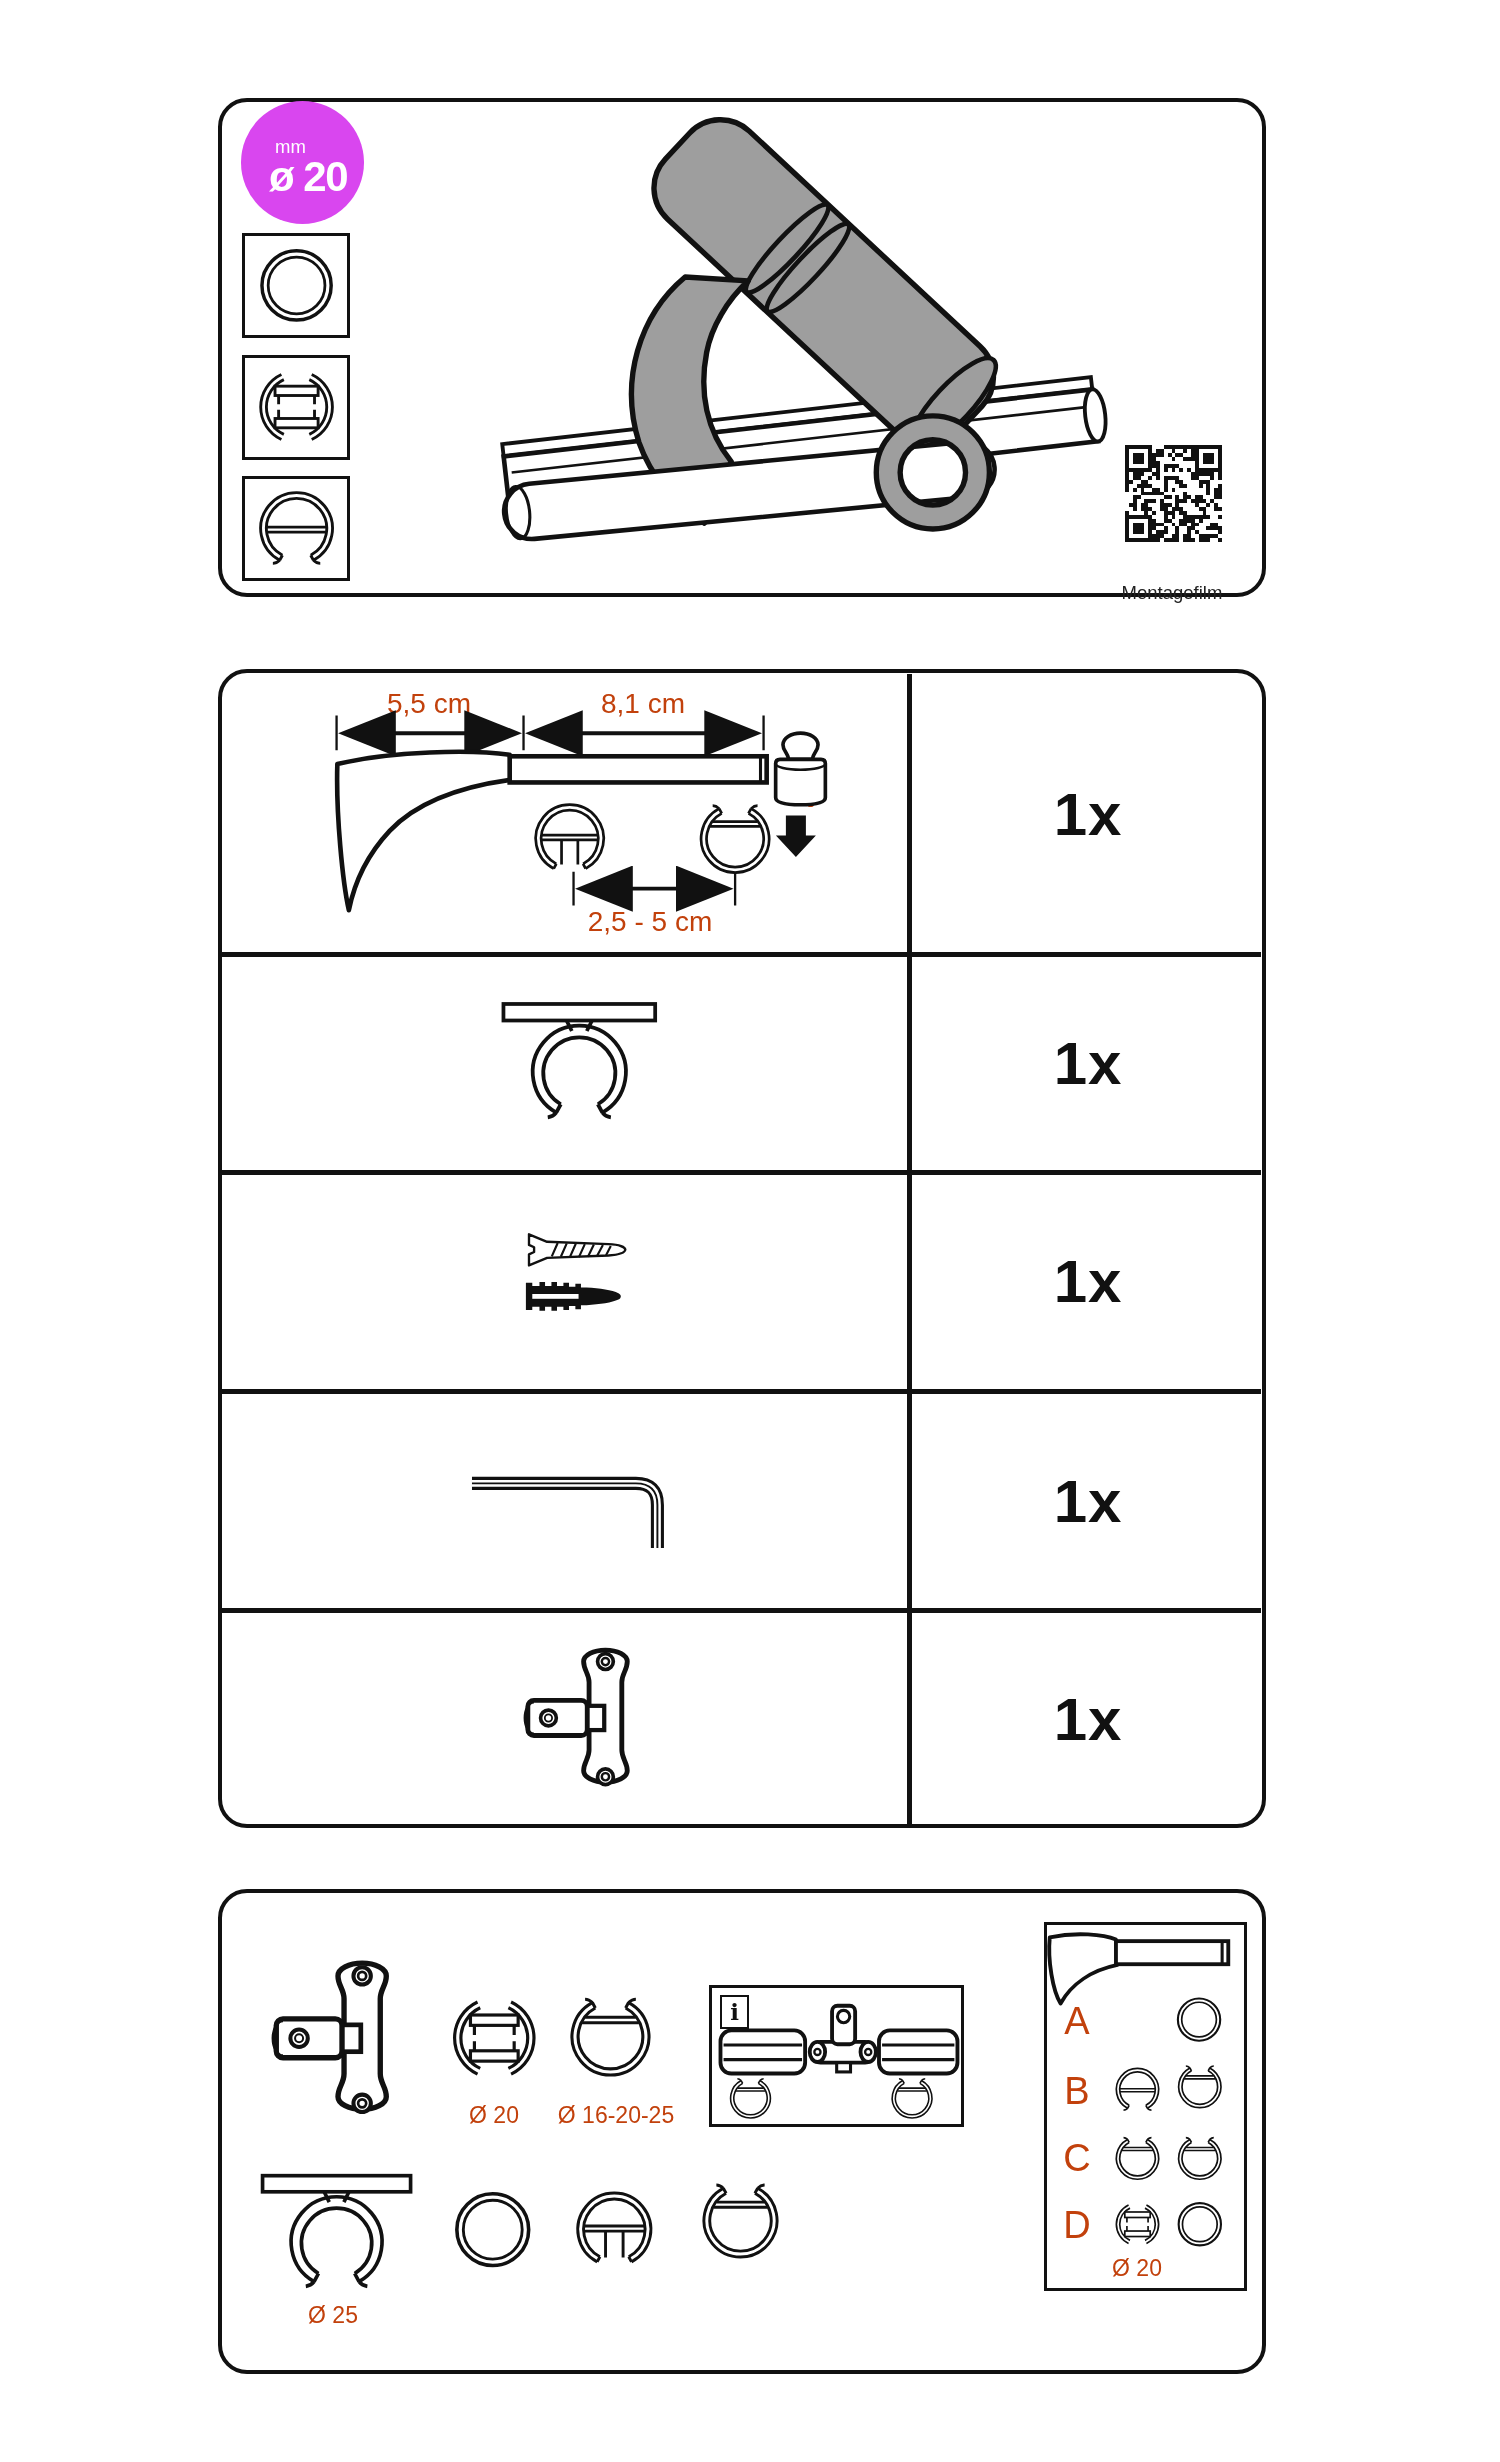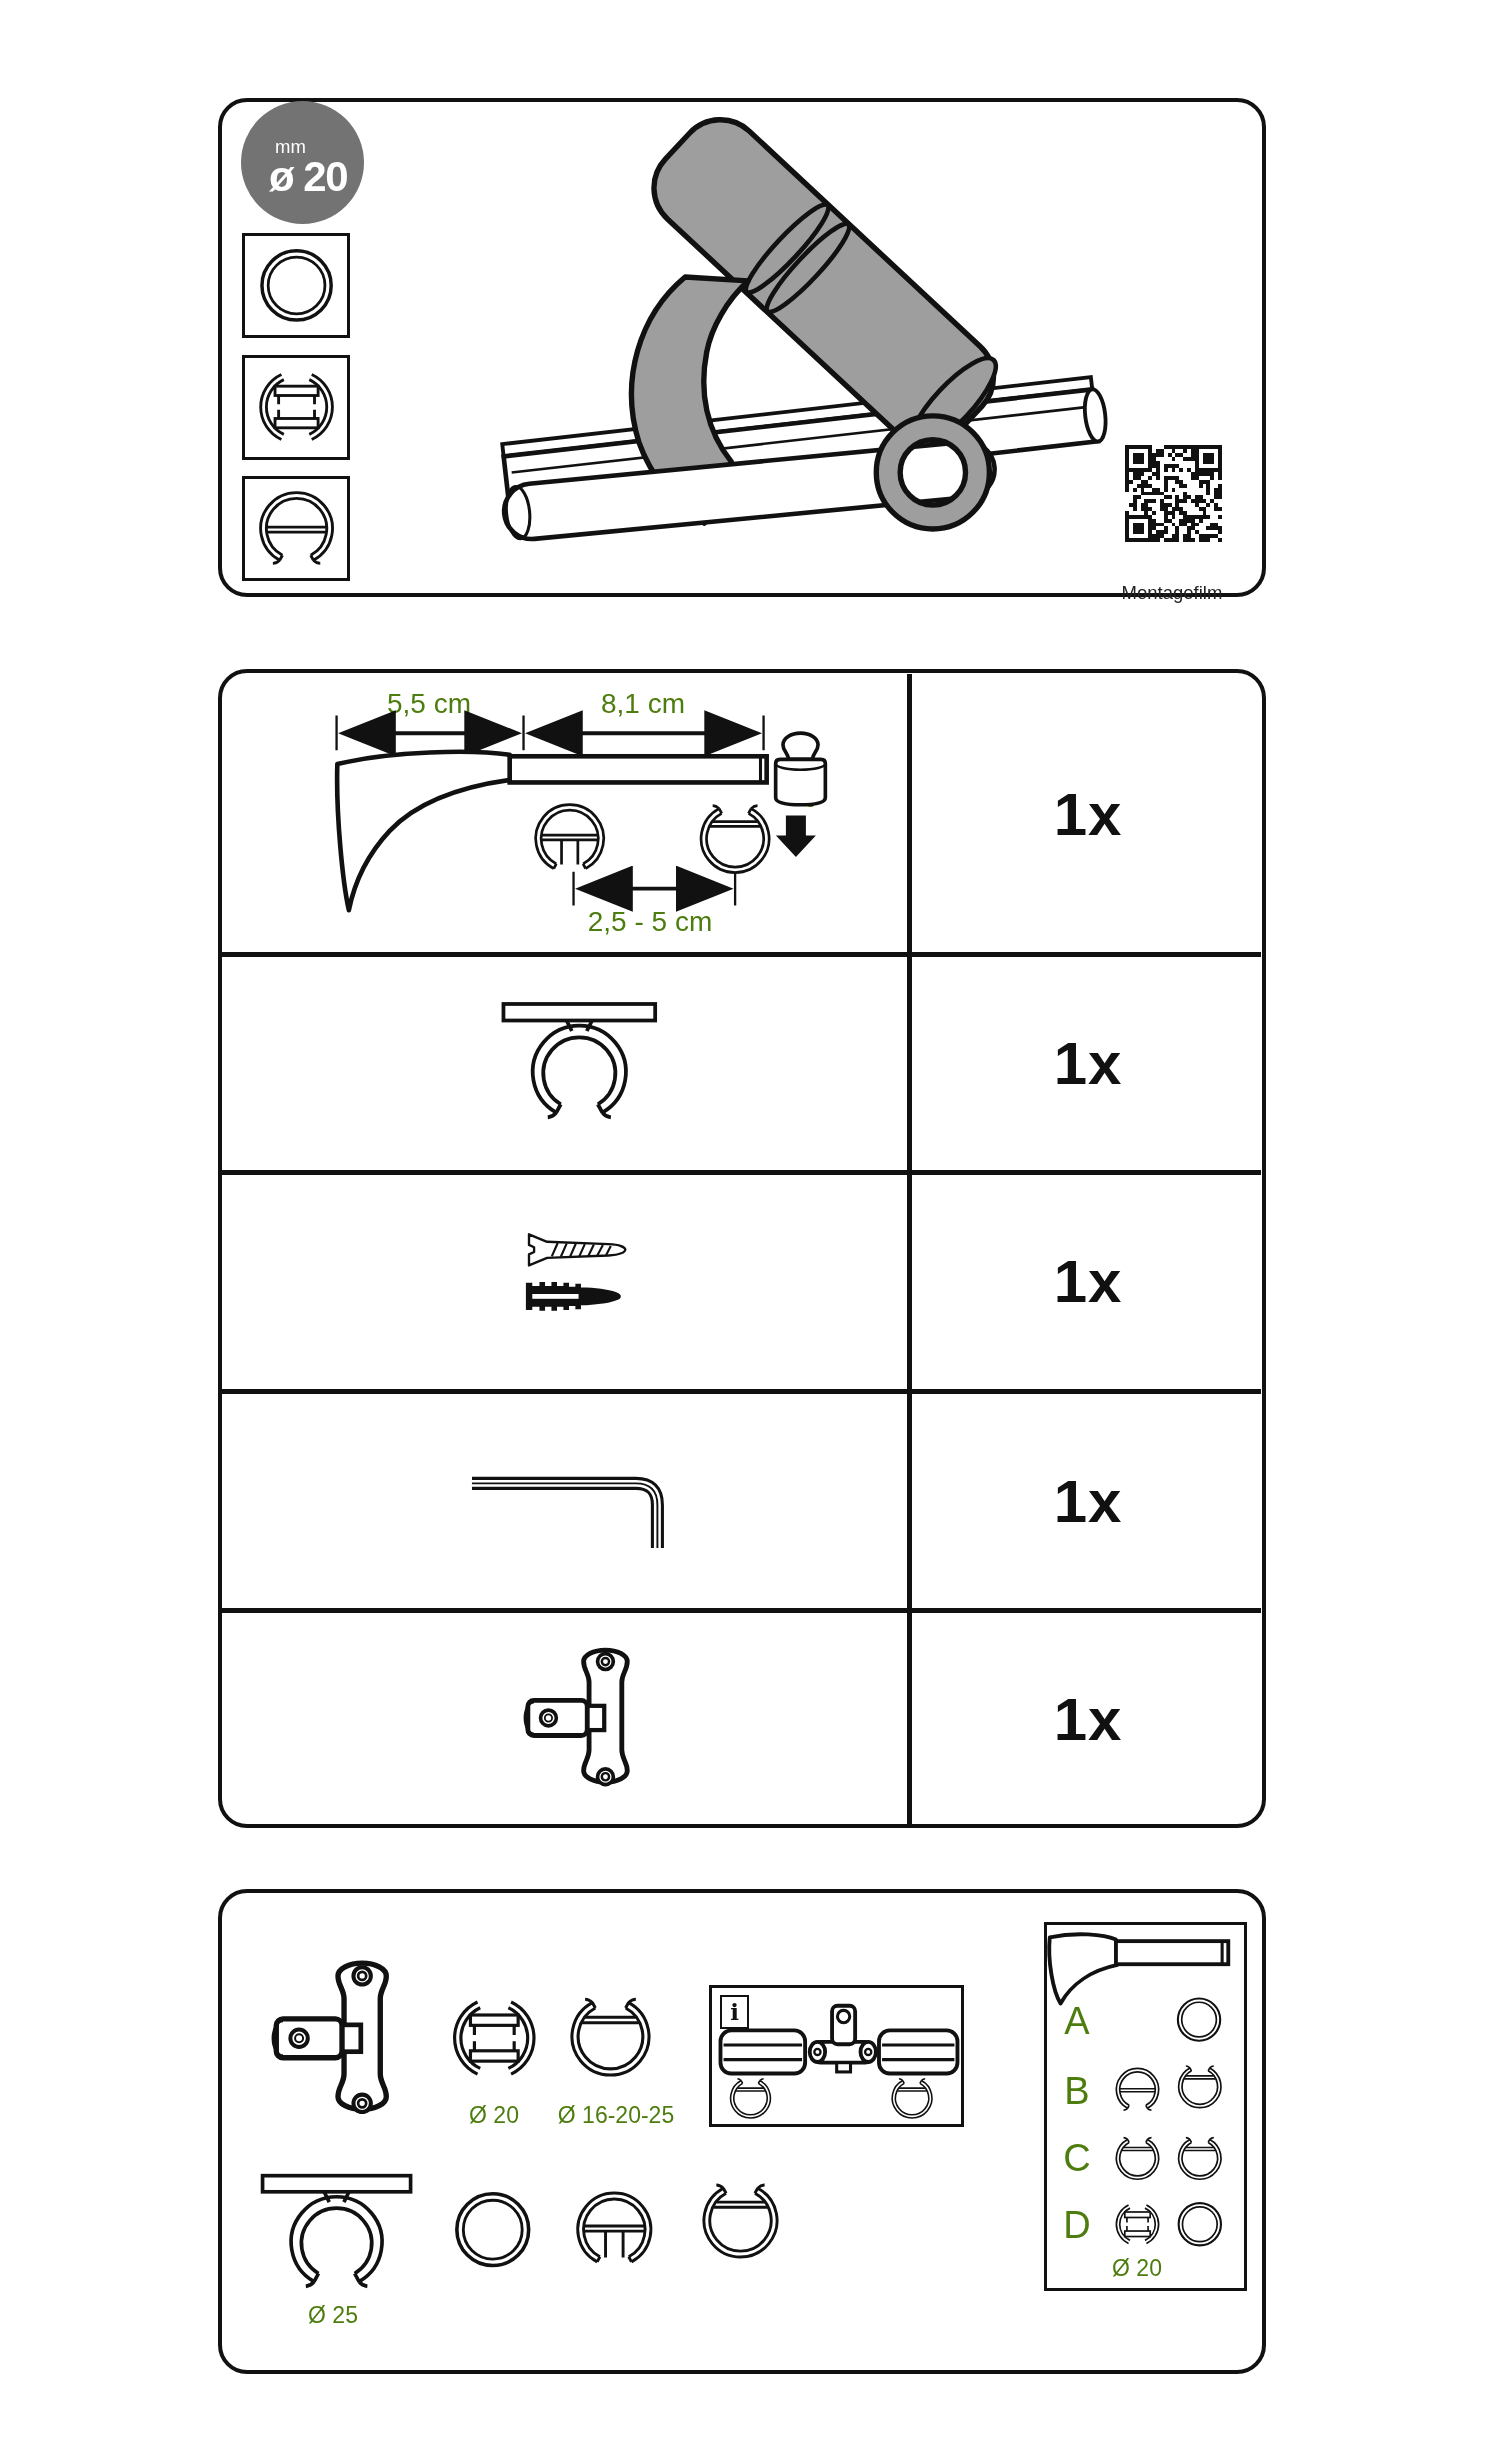--- a/index.html
+++ b/index.html
@@ -2,21 +2,21 @@
 <html style="font-size:12.3px"><head>
 <meta charset="utf-8">
 <style>
   html,body{margin:0;padding:0;background:#fff;}
   #page{position:relative;width:1501px;height:2462px;background:#fff;
         font-family:"Liberation Sans",sans-serif;color:#111;overflow:hidden;}
   .box{position:absolute;background:#fff;border:4.6px solid #111;border-radius:29px;box-sizing:border-box;}
   .sq{position:absolute;background:#fff;border:3.1px solid #111;box-sizing:border-box;}
   .hline{position:absolute;background:#111;height:4.6px;}
   .vline{position:absolute;background:#111;width:4.6px;}
-  .lbl{position:absolute;transform:translate(-50%,-50%);white-space:nowrap;color:#4d7c0f;}
+  .lbl{position:absolute;transform:translate(-50%,-50%);white-space:nowrap;color:#c2410c;}
   .dim-label{font-size:28px;}
   .part-label{font-size:23px;}
   .qty{position:absolute;left:914px;width:348px;text-align:center;
        transform:translateY(-50%);font-size:60px;font-weight:bold;letter-spacing:0.8px;}
   .legend-letter{font-size:38px;}
   .weight-label{font-size:15.4px;font-weight:bold;}
   .montage-label{position:absolute;transform:translateX(-50%);font-size:18.5px;color:#222;margin-top:40px;}
   #badge{position:absolute;left:241px;top:101px;width:123px;height:123px;border-radius:50%;}
   #badge span{position:absolute;color:#fff;line-height:1;}
   #badge .b-mm{left:34px;top:37px;font-size:18.5px;}
@@ -31,21 +31,21 @@
   #qr{position:absolute;left:1125px;top:445px;width:97px;height:97px;}
   svg.overlay{position:absolute;left:0;top:0;}
 </style>
 </head>
 <body>
 
 <div id="page">
 
   <div class="box" style="left:218px;top:98px;width:1048px;height:499px;"></div>
 
-  <div id="badge" style="background: #737373;">
+  <div id="badge" style="background: #d946ef;">
     <span class="b-mm">mm</span>
     <span class="b-dia">ø 20</span>
   </div>
 
   <div class="sq" style="left:242px;top:233px;width:108px;height:105px;"></div>
   <div class="sq" style="left:242px;top:355px;width:108px;height:105px;"></div>
   <div class="sq" style="left:242px;top:476px;width:108px;height:105px;"></div>
 
   <div id="qr">
     <svg id="qr-svg" width="97" height="97" viewBox="0 0 25 25" shape-rendering="crispEdges">

